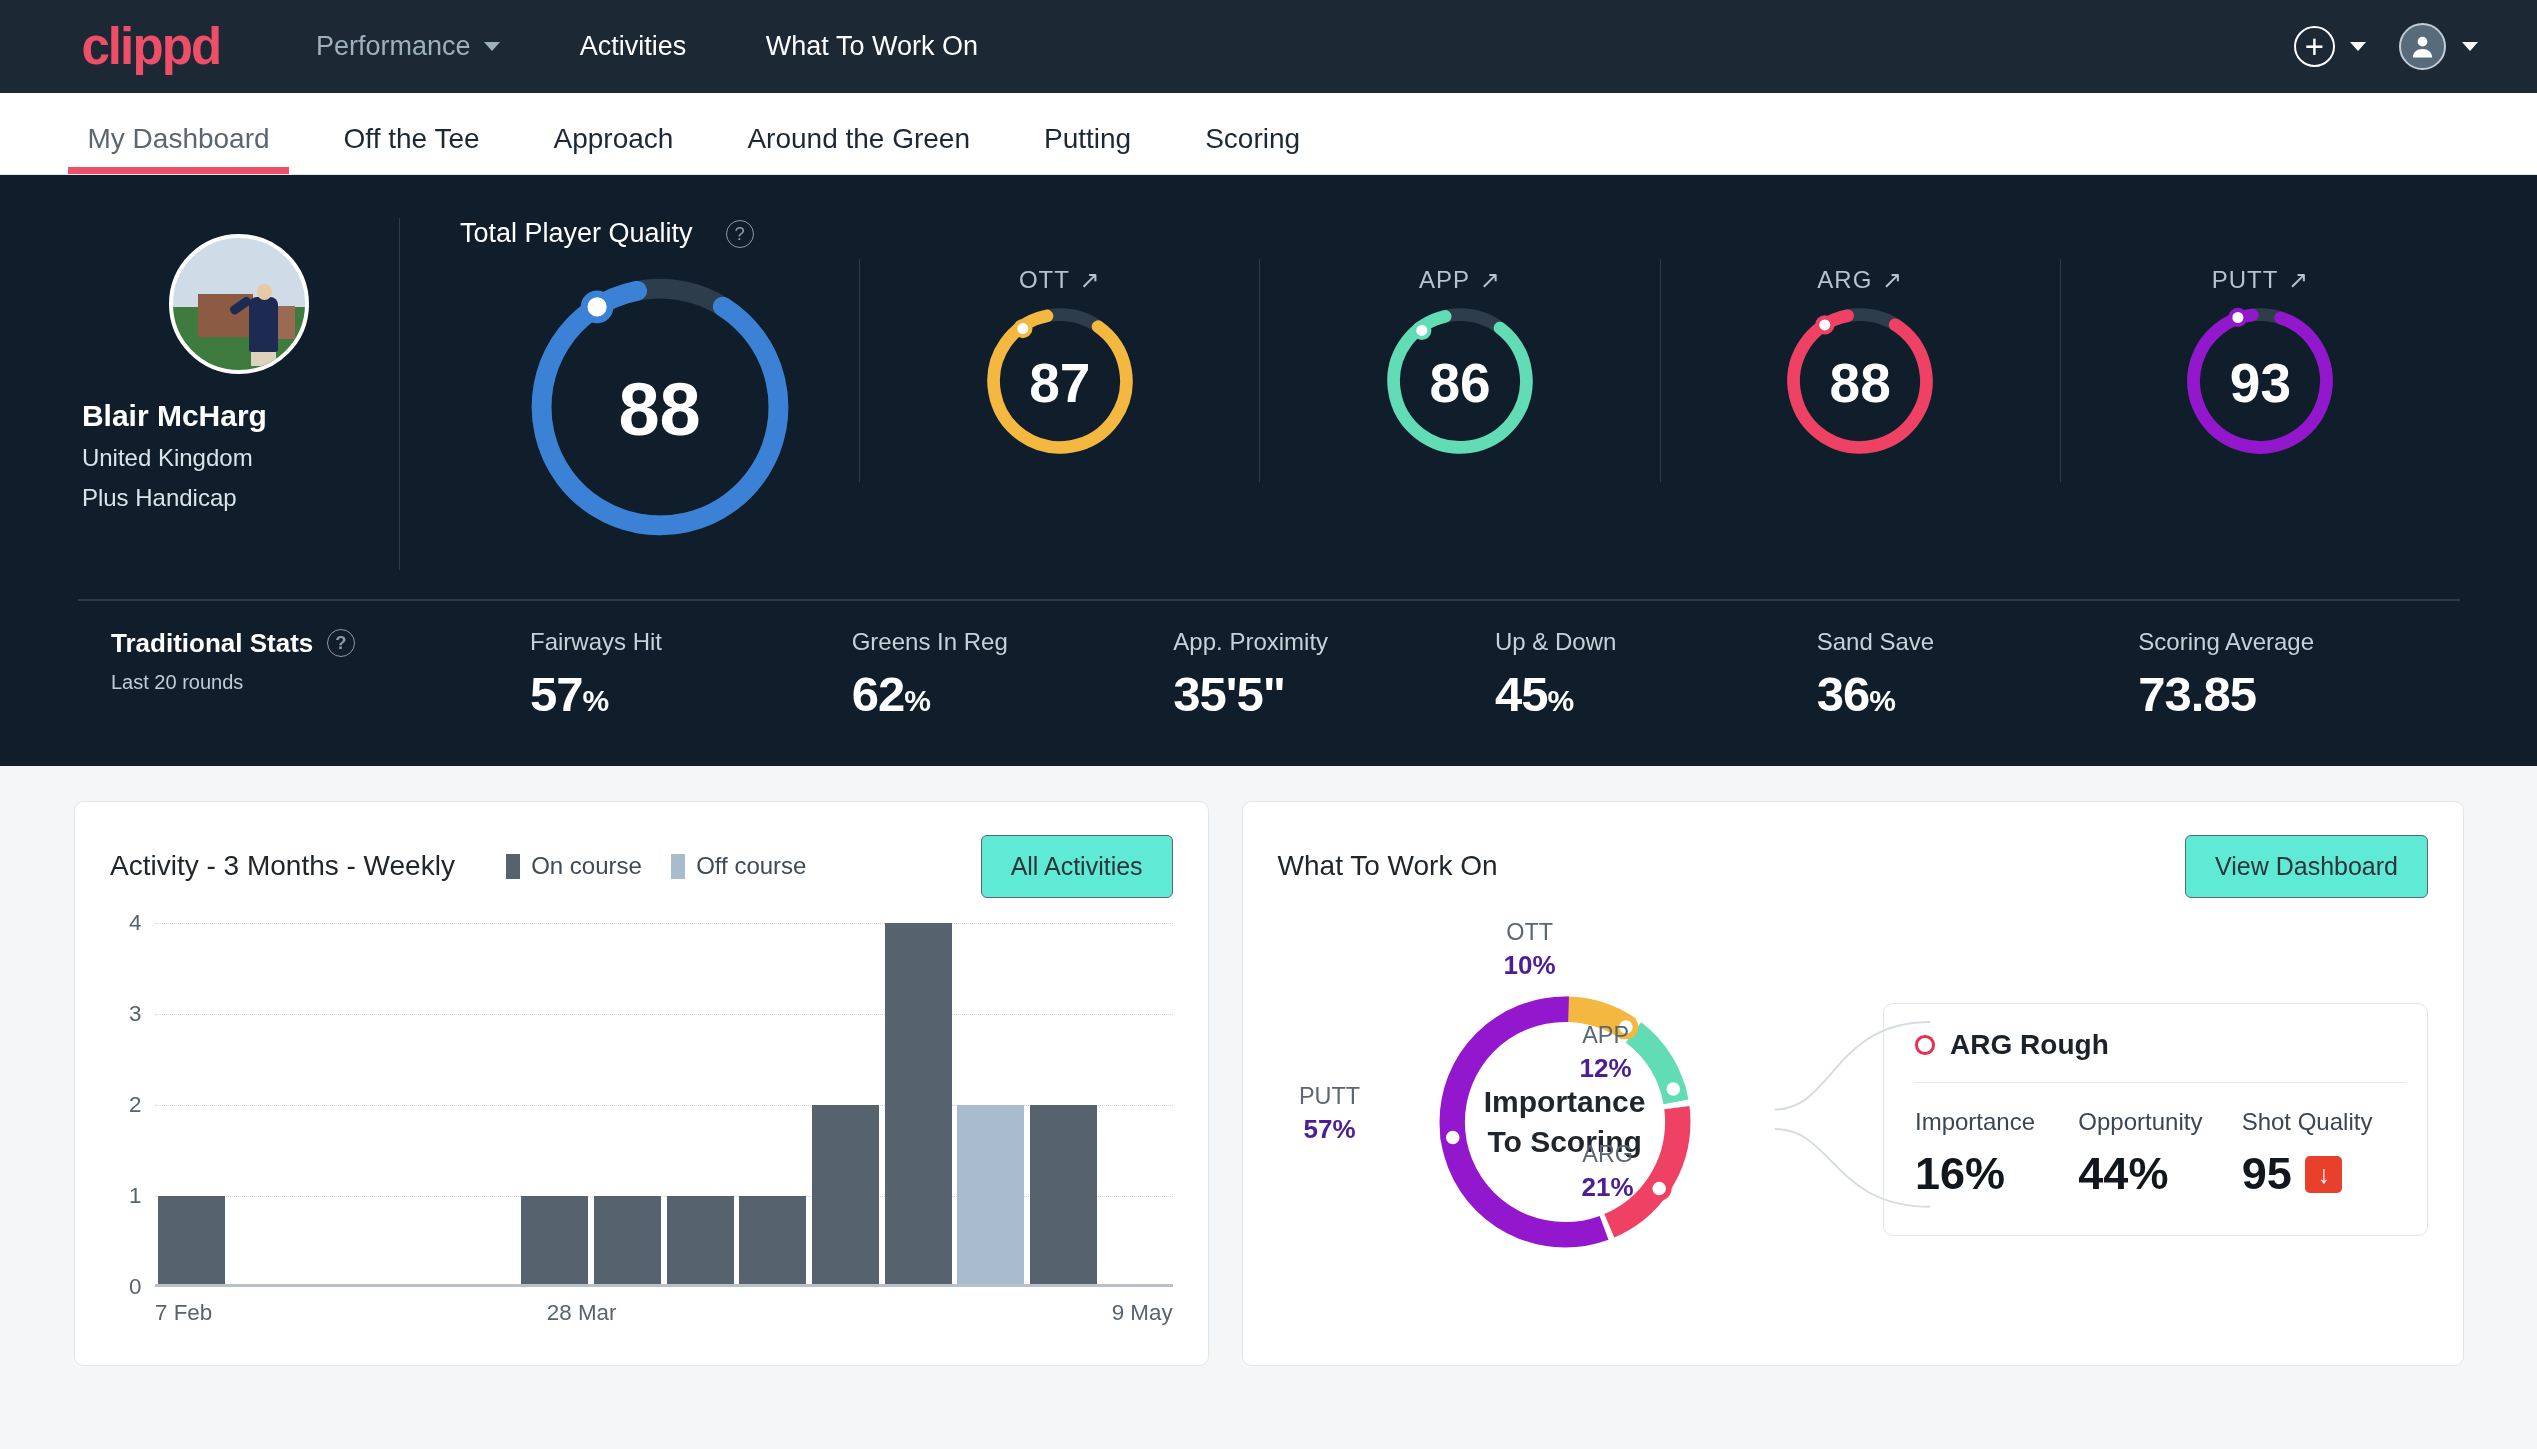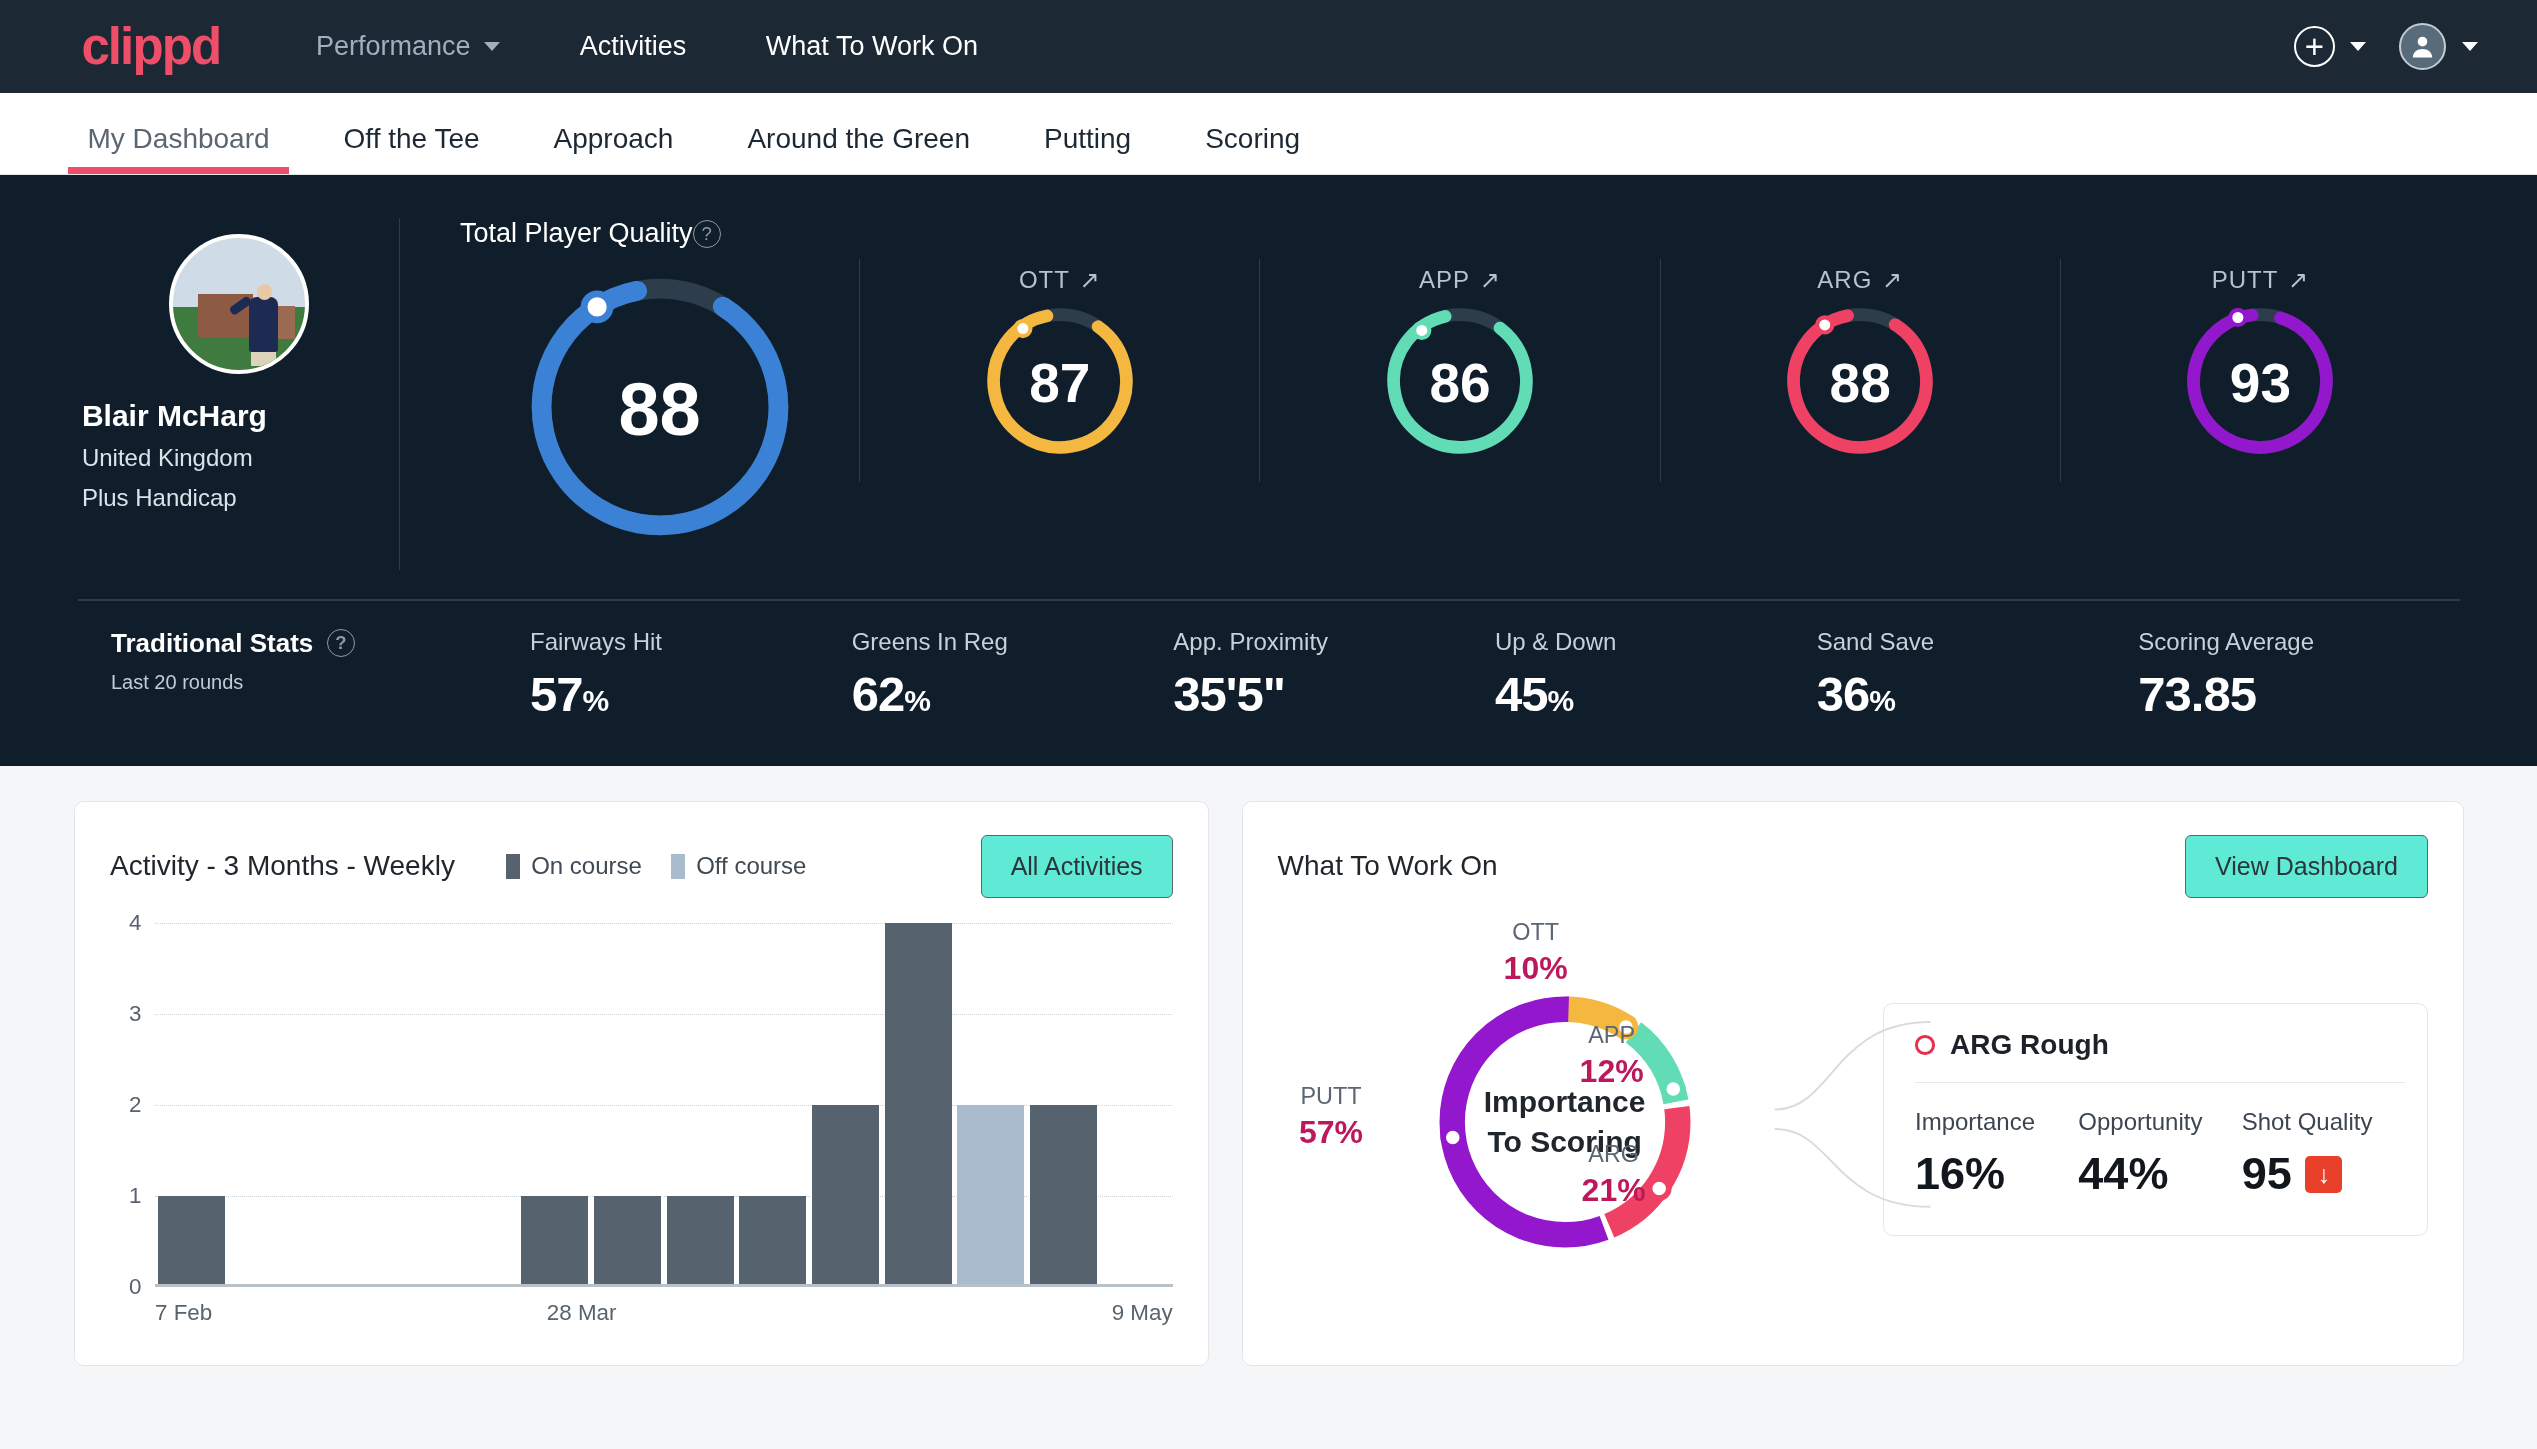--- a/index.html
+++ b/index.html
@@ -76,21 +76,21 @@
   .ph-person-head { position:absolute; left:84px; bottom:70px; width:15.6px; height:15.6px;
                  border-radius:50%; background:#e7c9a8; }
   .ph-arm { position:absolute; left:56px; bottom:60px; width:23.4px; height:8.8px;
                  background:#1d2a52; transform: rotate(-35deg); border-radius:3.9px;}
   .player-name { color:#fff; font-size:30px; font-weight:bold; margin-top:25px;
                  align-self:flex-start; margin-left: 0; }
   .player-meta { color:#dbe3ea; font-size:24px; margin-top:11.7px; align-self:flex-start; }
   .player-text { align-self: stretch; padding-left: 3.9px; }
 
   .quality { flex: 1; border-left: 1.9px solid #2c3c4b; padding-left: 60px; margin-left: 0; }
-  .q-title { display:flex; align-items:center; gap:0; color:#fff; font-size:27px; }
+  .q-title { display:flex; align-items:center; gap:33px; color:#fff; font-size:27px; }
   .help {
     width: 28px; height: 28px; border-radius: 50%; border: 1.9px solid #8d9aa6;
     color: #8d9aa6; font-size: 18.5px; display:flex; align-items:center;
     justify-content:center; cursor:pointer;
   }
   .gauges { display:flex; align-items:flex-start; margin-top: 9.7px; }
   .gauge-cell { flex:1; display:flex; flex-direction:column; align-items:center;
                 position:relative; padding: 7.8px 0 17.5px 0; }
   .gauge-cell + .gauge-cell { border-left: 1.9px solid #2c3c4b; }
   .gauge-label { color:#b6c2cd; font-size:24px; letter-spacing:1px;
@@ -152,21 +152,21 @@
                align-items:center; }
   .donut-area { position:relative; width: 584px; height: 389px; }
   .donut { position:absolute; left:146px; top:56px; }
   .donut-center {
     position:absolute; left:146px; top:56px; width:282px; height:282px;
     display:flex; flex-direction:column; align-items:center; justify-content:center;
     text-align:center; font-size:30px; font-weight:bold; color:#20262c; line-height:1.35;
   }
   .dlabel { position:absolute; text-align:center; }
   .dlabel .k { font-size:23.4px; color:#5b6672; }
-  .dlabel .v { font-size:32px; font-weight:bold; color:#be185d; margin-top:3.9px; }
+  .dlabel .v { font-size:26px; font-weight:bold; color:#4c1d95; margin-top:3.9px; }
 
   .detail-card {
     width: 545px; border:1px solid #e2e6ea; border-radius:9.7px; background:#fff;
     padding: 25px 22px 35px 31px; margin-left: 21.4px;
   }
   .dc-head { display:flex; align-items:center; gap:15.6px; font-size:28px;
              font-weight:bold; color:#1b2229; padding-bottom: 21.4px;
              border-bottom:1px solid #e6eaee; }
   .dc-dot { width:19.5px; height:19.5px; border-radius:50%; border:3.9px solid #e8314f; }
   .dc-cols { display:flex; margin-top: 25px; }

